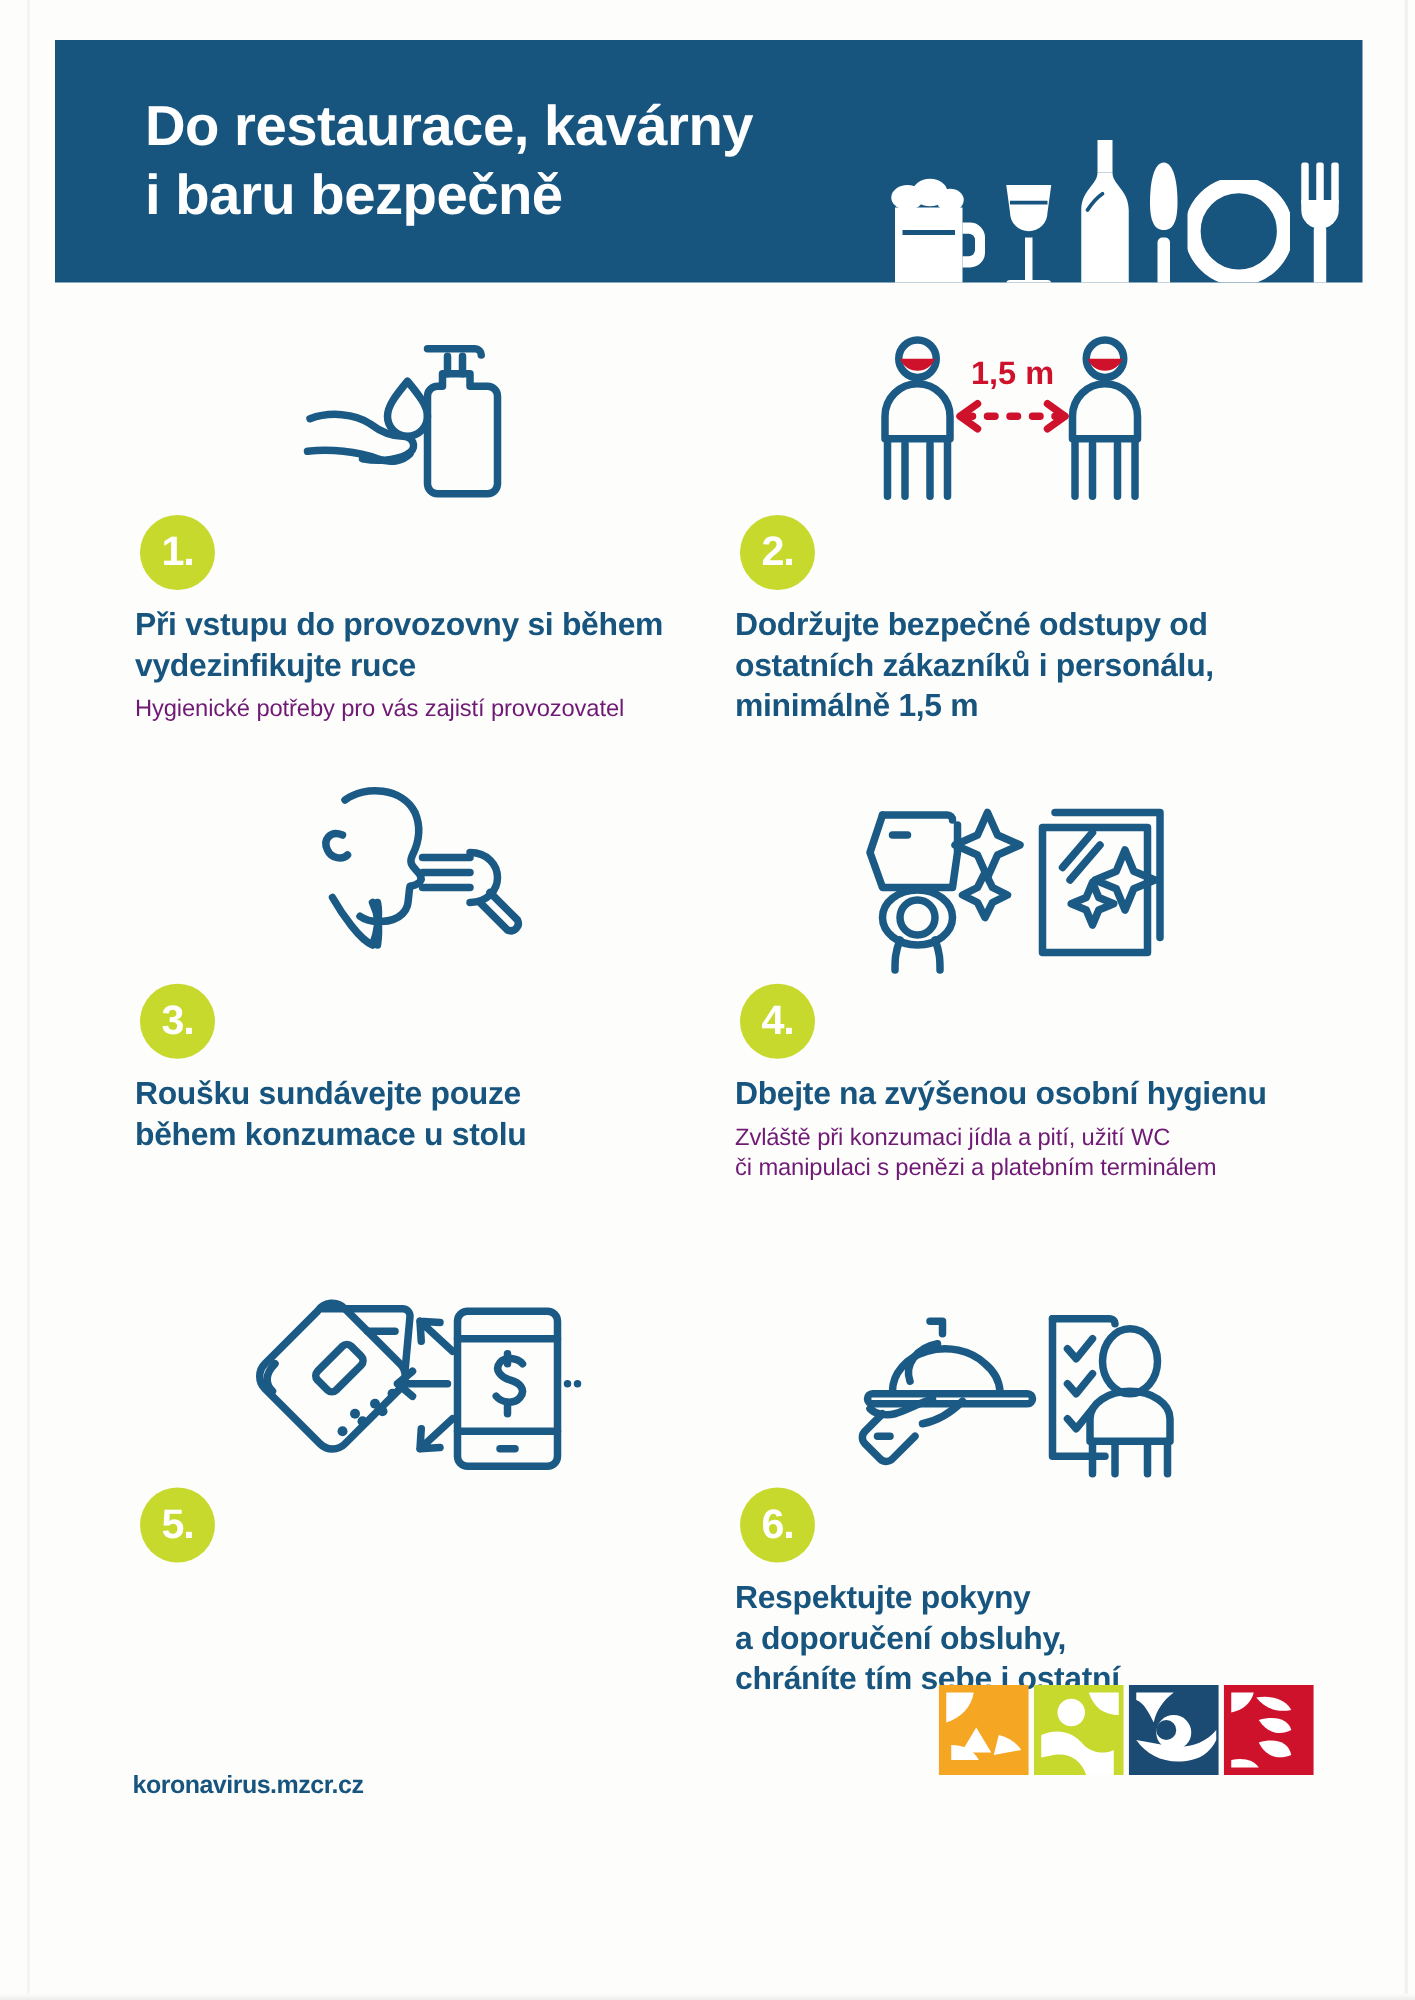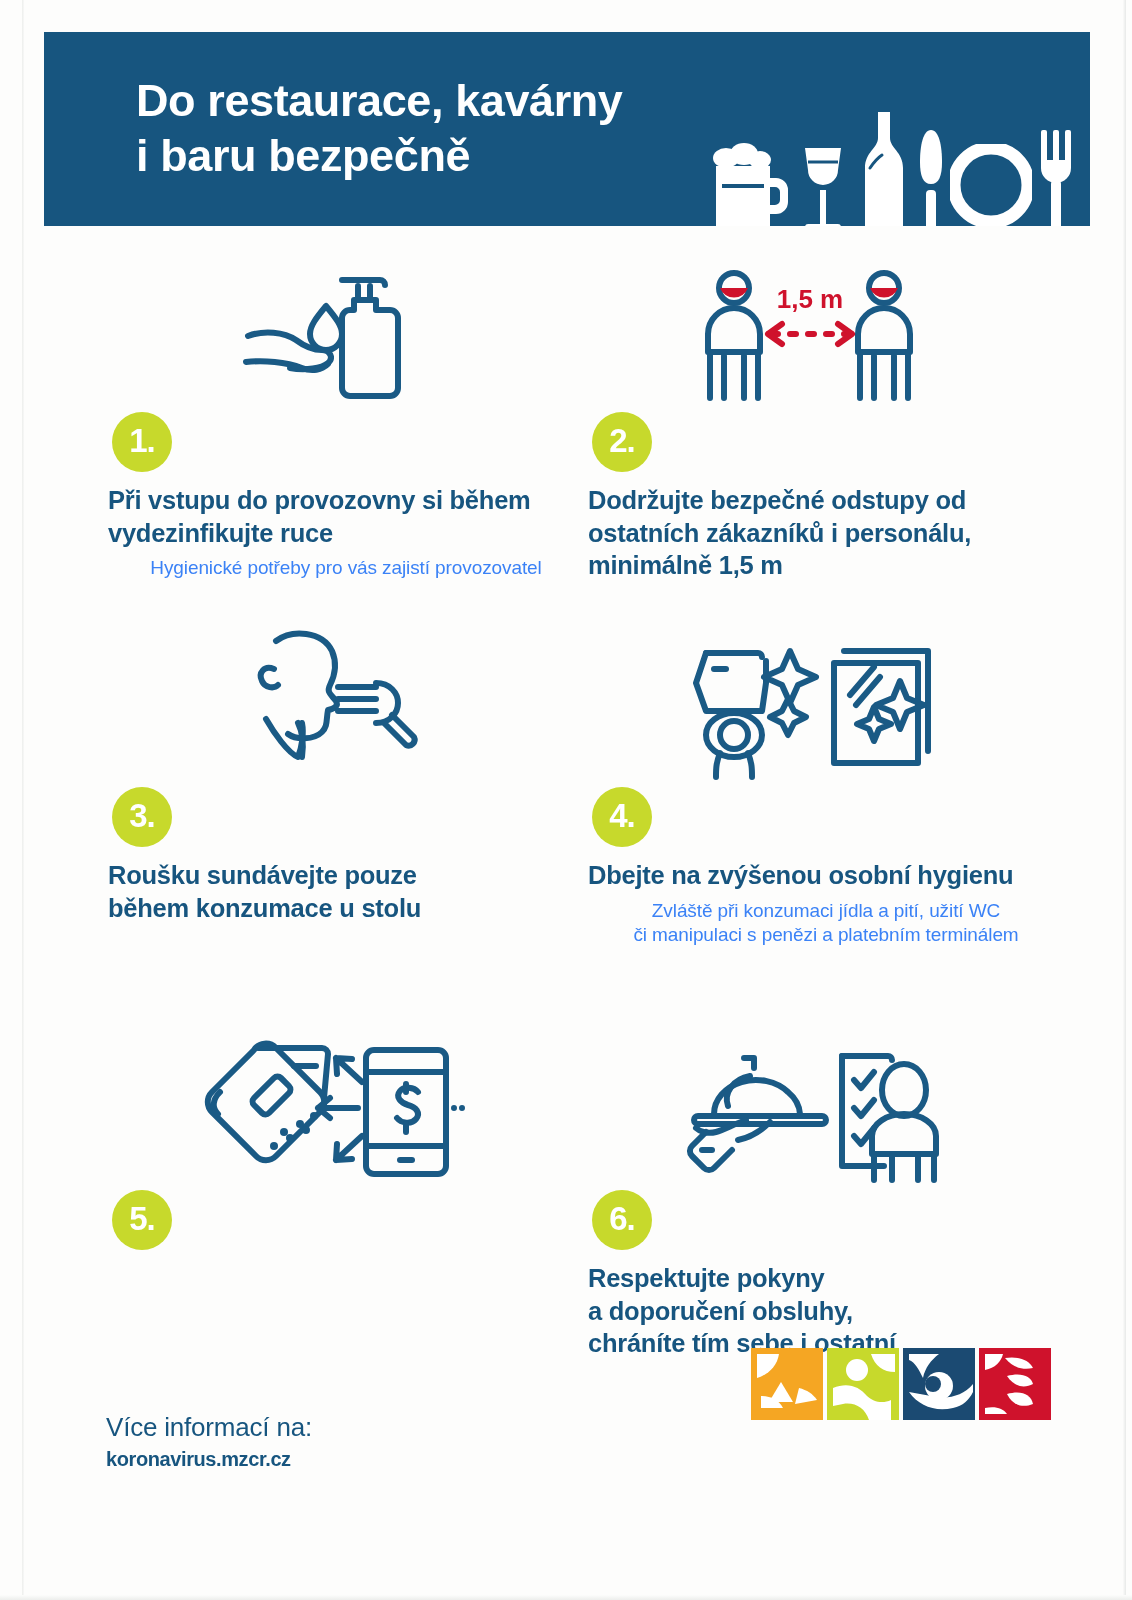--- a/index.html
+++ b/index.html
@@ -40,21 +40,21 @@
   .header {
     position: absolute;
     left: 44px;
     top: 32px;
     width: 1046px;
     height: 194px;
     background: #17557f;
     display: flex;
     align-items: center;
     box-sizing: border-box;
-    padding-left: 92px;
+    padding-left: 72px;
     overflow: hidden;
   }
   .header-title {
     color: #ffffff;
     font-size: 45px;
     font-weight: bold;
     line-height: 1.22;
     letter-spacing: -0.4px;
     white-space: pre-line;
     z-index: 2;
@@ -120,29 +120,28 @@
     color: #17557f;
     font-size: 25.5px;
     font-weight: bold;
     line-height: 1.28;
     white-space: pre-line;
     letter-spacing: -0.25px;
     margin-top: 12px;
     margin-left: 4px;
   }
   .step-sub {
-    color: #3b82f6;
+    color: #701a75;
     font-size: 19px;
     font-weight: normal;
     line-height: 1.3;
     white-space: pre-line;
     margin-top: 7px;
     margin-left: 4px;
     letter-spacing: -0.1px;
-    text-align: center;
   }
 
   
   .footer-more {
     position: absolute;
     left: 106px;
     top: 1412px;
     color: #17557f;
   }
   .footer-more .line1 {
@@ -456,21 +455,20 @@
       </div>
       <div class="step-title">Respektujte pokyny
 a doporučení obsluhy,
 chráníte tím sebe i ostatní</div>
       <div class="step-sub"></div>
     </div>
 
   </div>
 
   <div class="footer-more">
-    <div class="line1">Více informací na:</div>
     <div class="line2">koronavirus.mzcr.cz</div>
   </div>
 
   <div class="ministry">
     <div class="ministry-logo">
 
       <svg width="72" height="72" viewBox="0 0 72 72">
         <rect width="72" height="72" fill="#f5a623"></rect>
         <g fill="#ffffff">
           <path d="M6 6 h22 c-2 12 -10 20 -22 24 z"></path>

